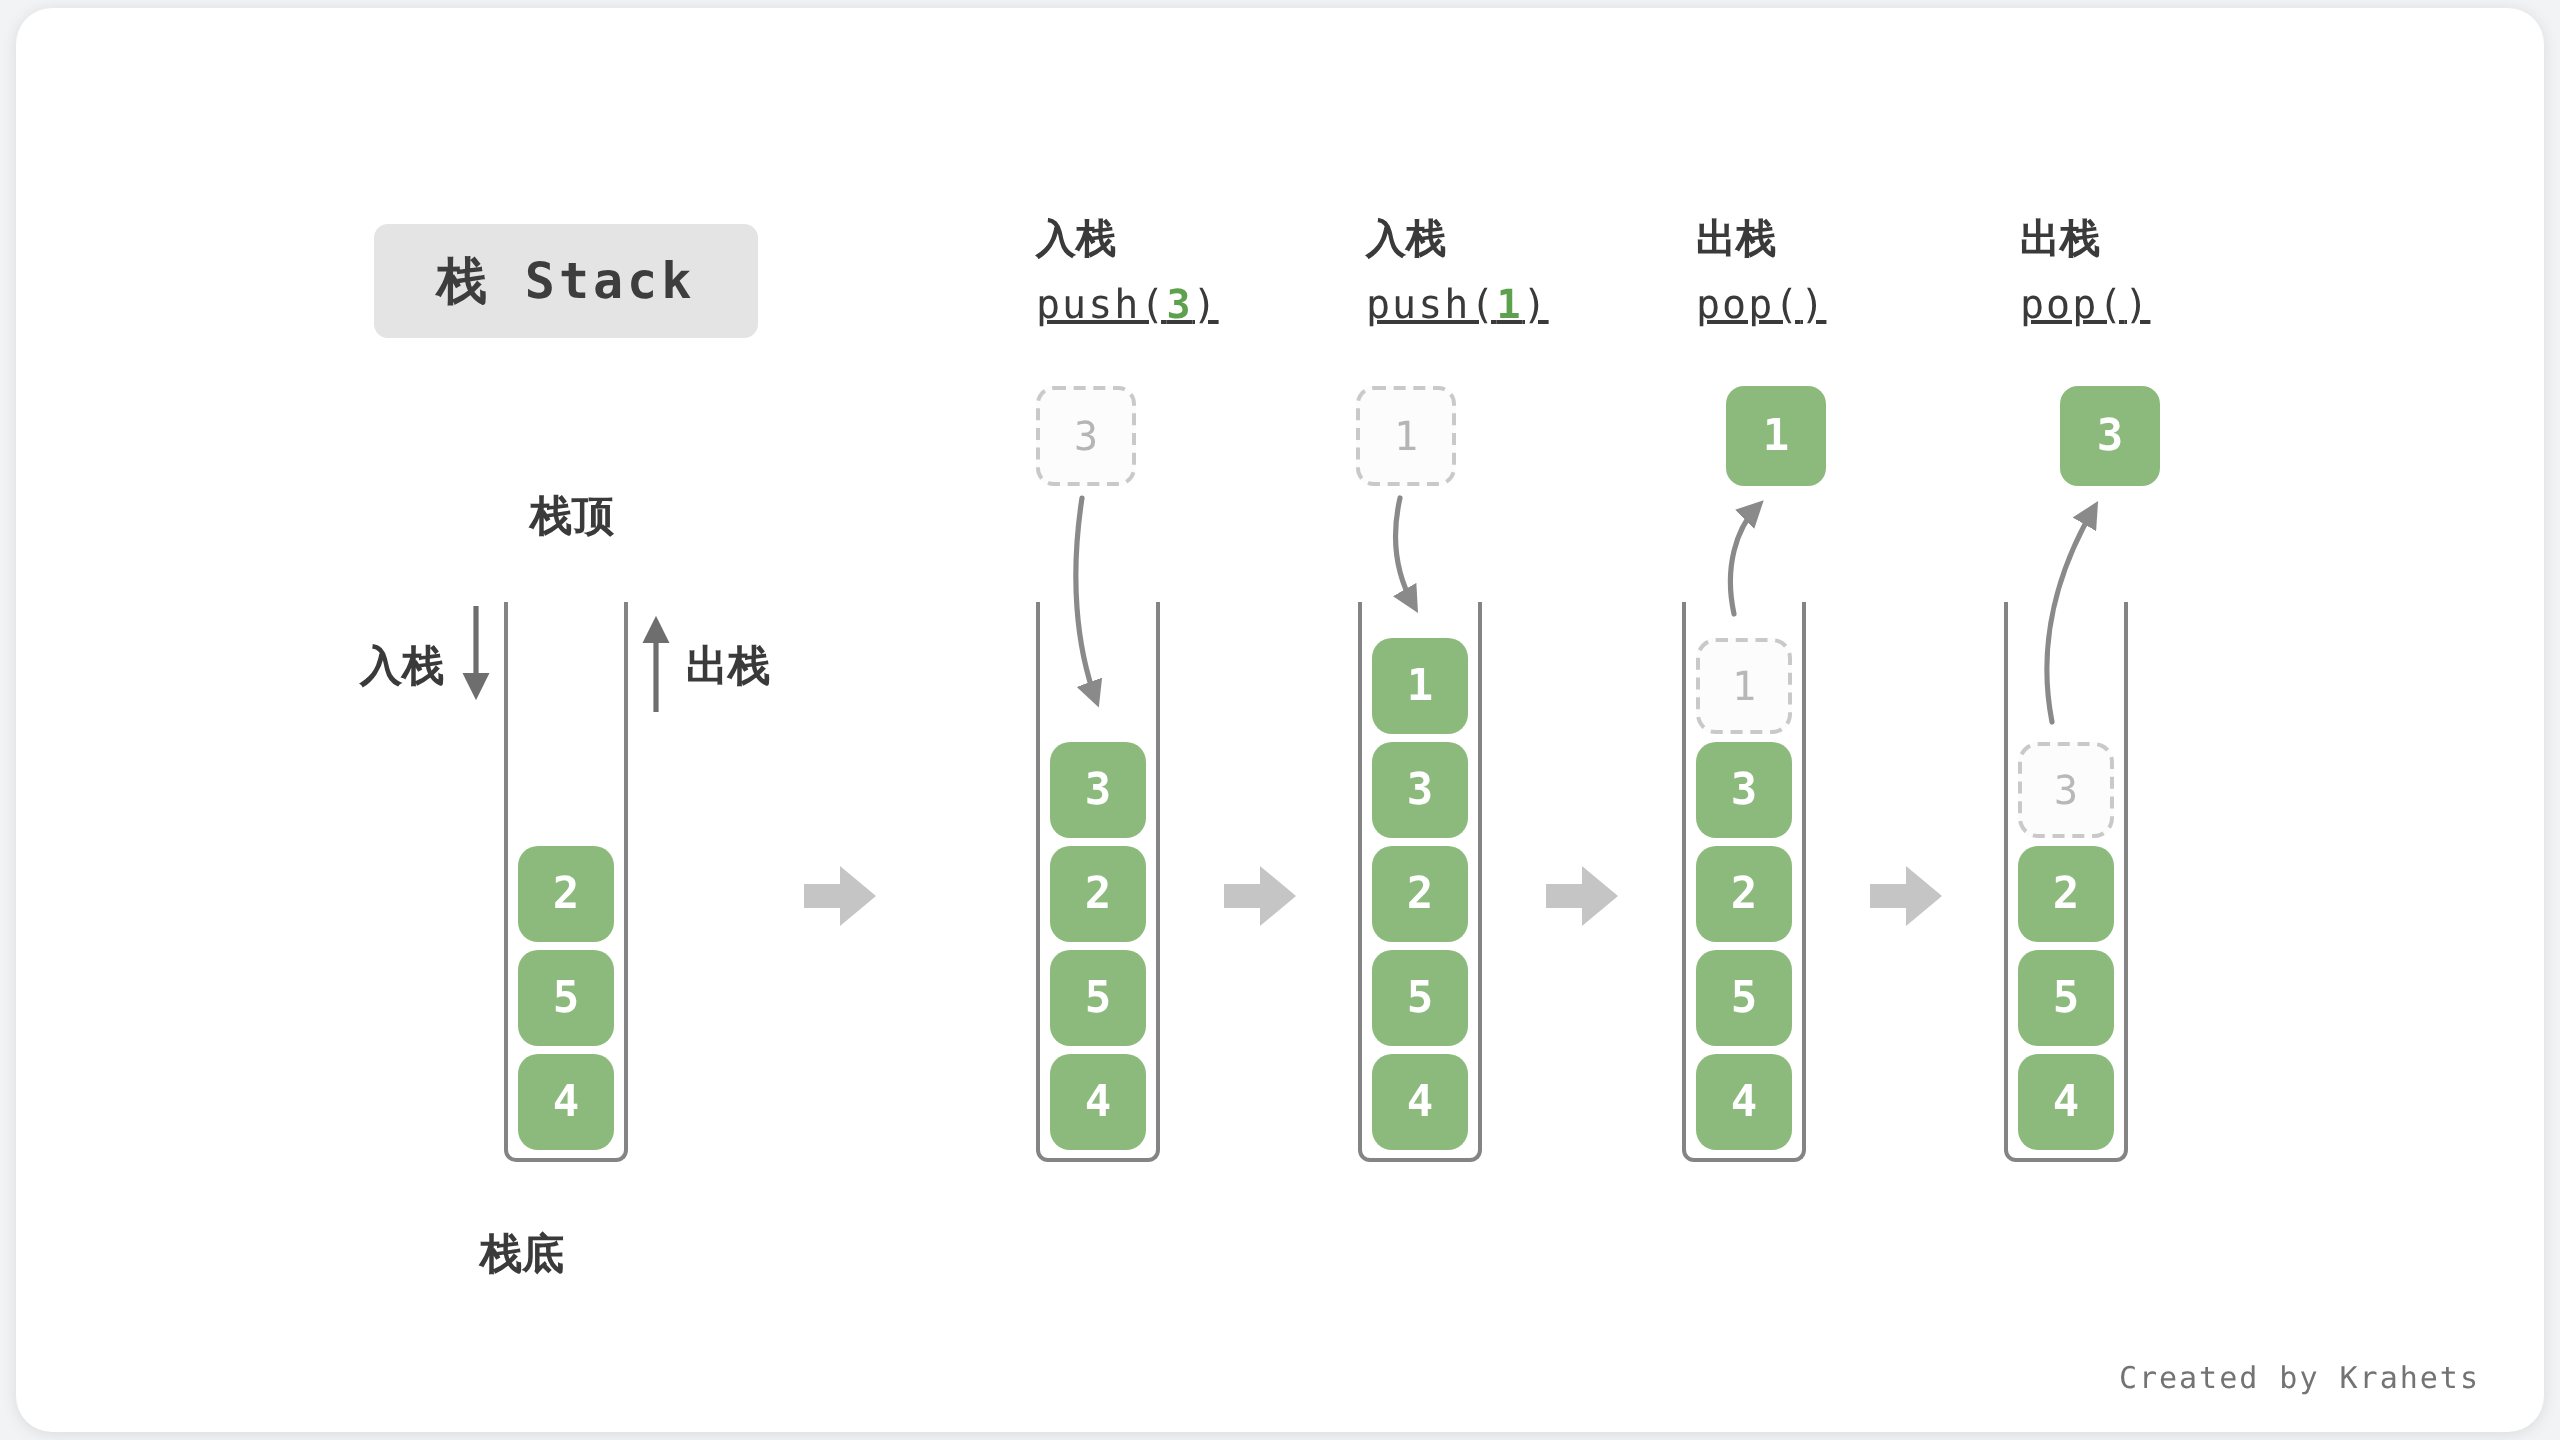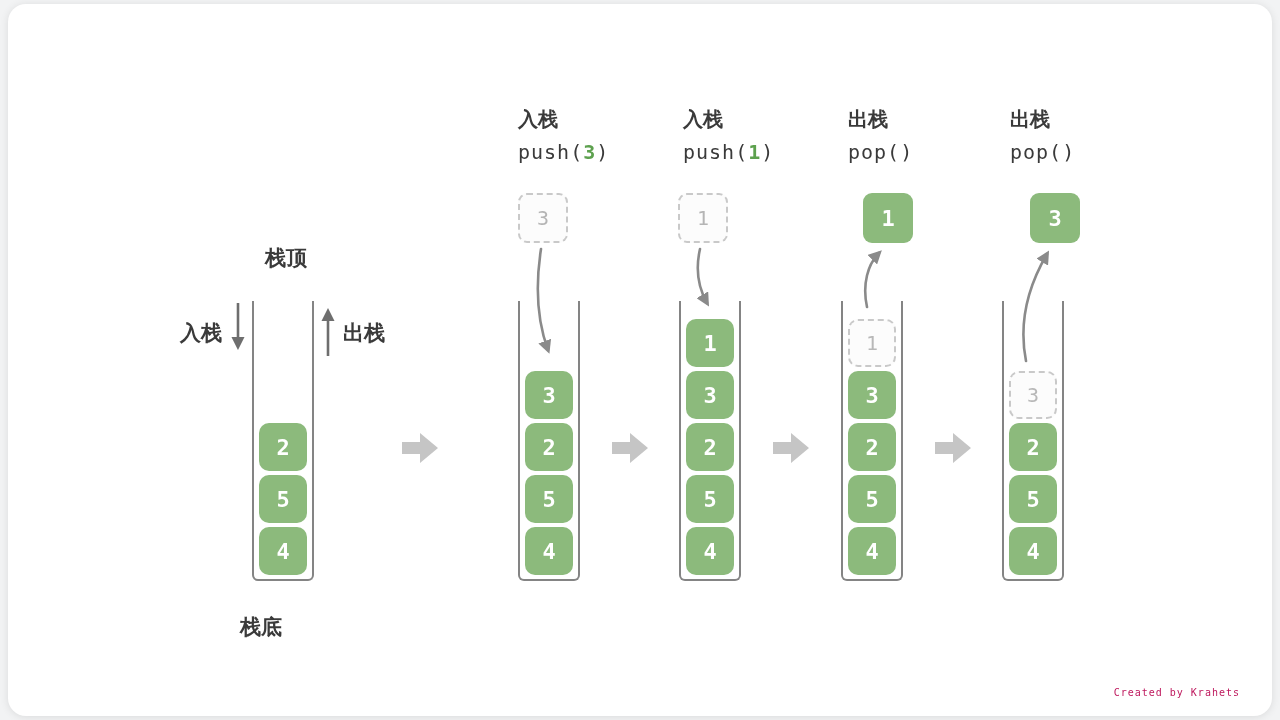--- a/index.html
+++ b/index.html
@@ -7,43 +7,46 @@
           font-family:"DejaVu Sans Mono","Liberation Mono",monospace;}
   .card{position:absolute;left:8px;top:4px;width:1264px;height:712px;background:#ffffff;
         border-radius:18px;box-shadow:0 1px 8px rgba(0,0,0,0.10);}
   .title-badge{position:absolute;left:187px;top:112px;width:192px;height:57px;background:#e4e4e4;
         border-radius:7px;display:flex;align-items:center;justify-content:center;
         font-size:25px;font-weight:bold;color:#3d3d3d;letter-spacing:2px;}
   .cjk{font-family:"DejaVu Sans","Liberation Sans",sans-serif;font-weight:bold;color:#3a3a3a;}
   .side-label{position:absolute;font-size:21px;}
   .op-header{position:absolute;top:106px;display:flex;flex-direction:column;gap:7px;font-size:20px;color:#3a3a3a;}
   .op-name{font-size:20px;}
-  .op-code{font-family:"DejaVu Sans Mono","Liberation Mono",monospace;letter-spacing:1px;}
+  .op-code{font-family:"DejaVu Sans Mono","Liberation Mono",monospace;letter-spacing:1px;text-decoration:underline;}
   .op-arg{color:#5da14e;font-weight:bold;}
   .stack{position:absolute;top:301px;height:280px;width:62px;box-sizing:border-box;
          border-left:2px solid #848484;border-right:2px solid #848484;border-bottom:2px solid #848484;
          border-radius:0 0 6px 6px;display:flex;flex-direction:column;justify-content:flex-end;
          align-items:center;gap:4px;padding-bottom:4px;}
   .block{width:48px;height:48px;flex:0 0 48px;border-radius:10px;background:#8cba7c;color:#ffffff;
          font-size:22px;font-weight:bold;display:flex;align-items:center;justify-content:center;}
   .block.ghost{background:#fcfcfc;border:2px dashed #c9c9c9;color:#b8b8b8;font-weight:normal;
          box-sizing:border-box;font-size:20px;}
   .float-box{position:absolute;top:193px;width:50px;height:50px;border-radius:9px;box-sizing:border-box;
          display:flex;align-items:center;justify-content:center;font-size:20px;}
   .float-box.ghost{background:#fcfcfc;border:2px dashed #c9c9c9;color:#b5b5b5;}
   .float-box.popped{background:#8cba7c;color:#ffffff;font-weight:bold;font-size:22px;}
-  .watermark{position:absolute;right:40px;bottom:22px;font-size:10px;color:#be185d;letter-spacing:1px;}
+  .watermark{position:absolute;right:40px;bottom:22px;font-size:15px;color:#737373;letter-spacing:1px;}
   svg.overlay{position:absolute;left:0;top:0;pointer-events:none;}
 </style>
 </head>
 <body>
 
 <div class="canvas">
   <div class="card"></div>
 
+  <div class="title-badge">
+    <span>栈 Stack</span>
+  </div>
 
   <div class="op-header" style="left:518px;">
     <span class="cjk op-name">入栈</span>
     <span class="op-code"><span>push(</span><span class="op-arg">3</span><span>)</span></span>
   </div>
   <div class="op-header" style="left:683px;">
     <span class="cjk op-name">入栈</span>
     <span class="op-code"><span>push(</span><span class="op-arg">1</span><span>)</span></span>
   </div>
   <div class="op-header" style="left:848px;">

